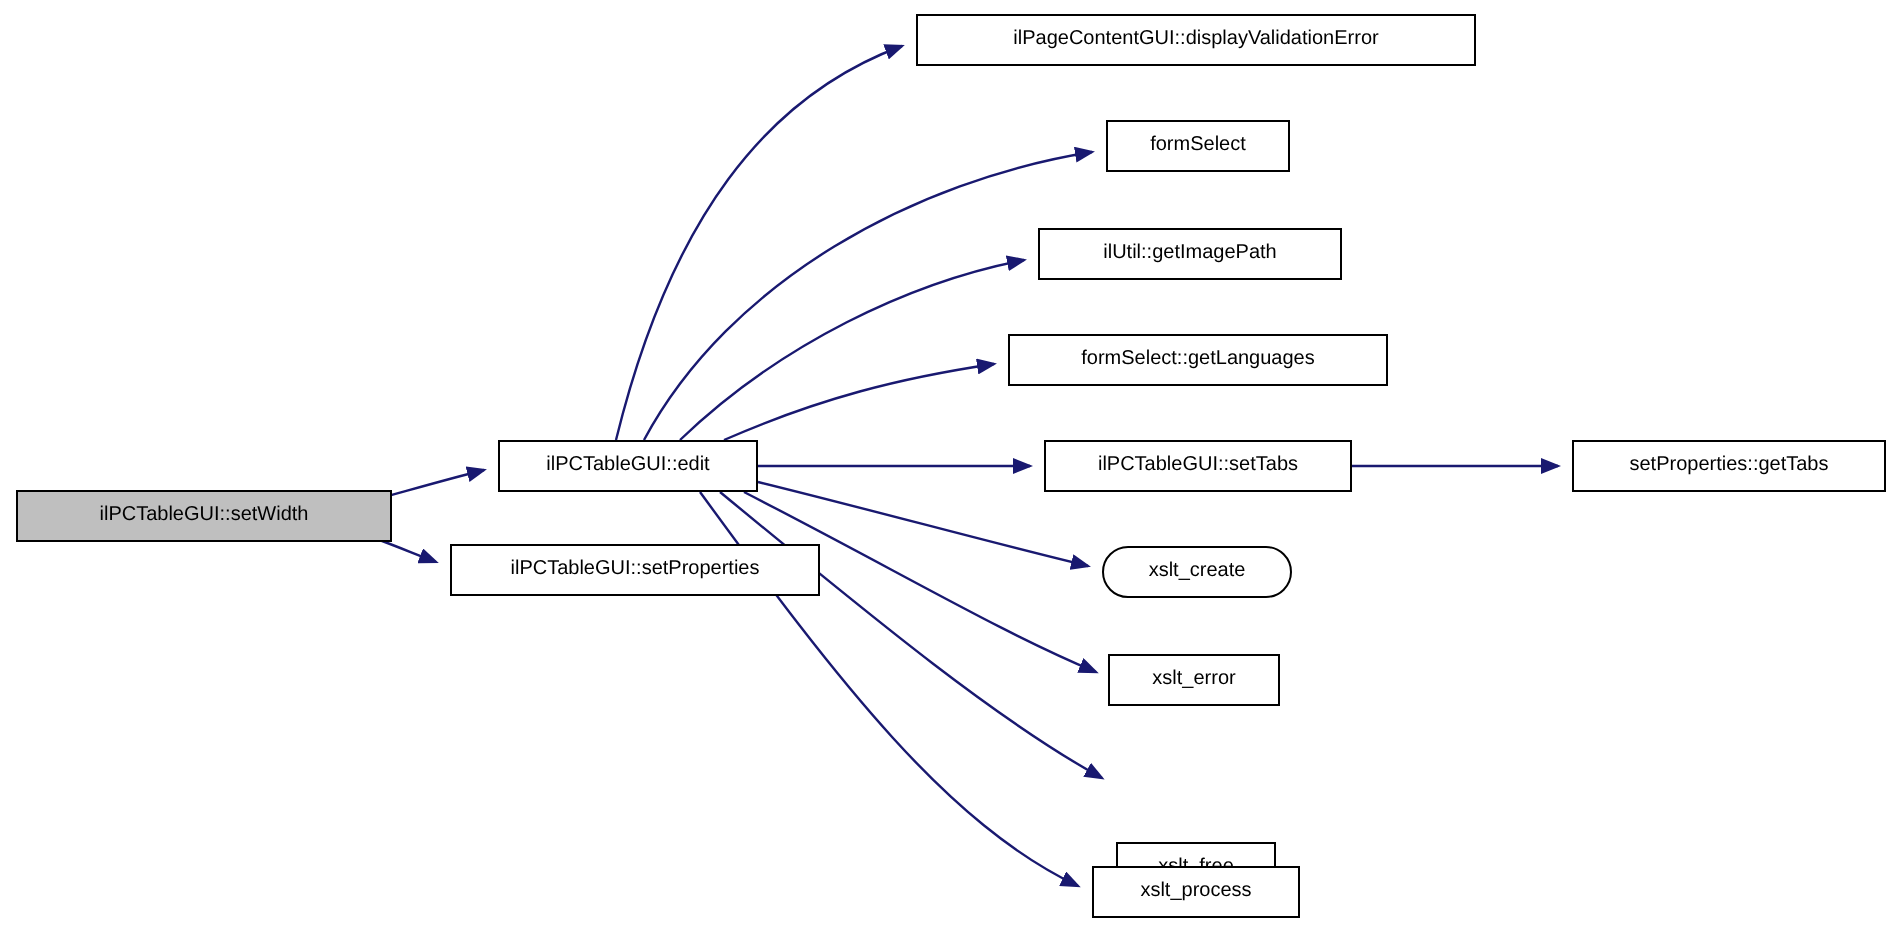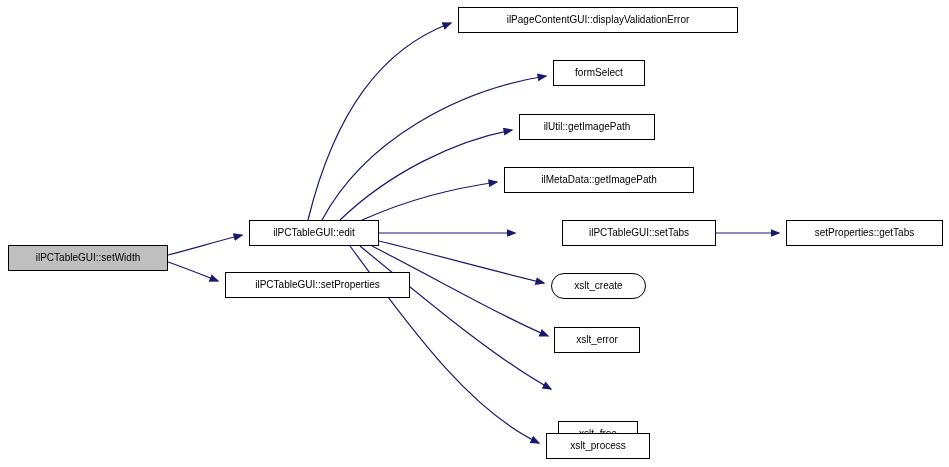--- a/index.html
+++ b/index.html
@@ -69,49 +69,49 @@
     <path class="edge" marker-end="url(#arrow)" d="M 362,220 C 410,199 450,189 497,182"></path>
     <path class="edge" marker-end="url(#arrow)" d="M 379,233 L 515,233"></path>
     <path class="edge" marker-end="url(#arrow)" d="M 379,241 C 440,256 494,271 544,283"></path>
     <path class="edge" marker-end="url(#arrow)" d="M 372,246 C 450,286 500,316 548,336"></path>
     <path class="edge" marker-end="url(#arrow)" d="M 360,246 C 440,312 500,361 551,389"></path>
     <path class="edge" marker-end="url(#arrow)" d="M 350,246 C 420,342 474,412 539,443"></path>
 
     <path class="edge" marker-end="url(#arrow)" d="M 676,233 L 779,233"></path>
   </svg>
 
-  <div class="node highlight" style="left:8px; top:245px; width:160px;text-align:right;">
+  <div class="node highlight" style="left:8px; top:245px; width:188px;text-align:right;">
     <span>ilPCTableGUI::setWidth</span>
   </div>
 
   <div class="node link" style="left:249px; top:220px; width:130px;">
     <span>ilPCTableGUI::edit</span>
   </div>
 
   <div class="node link" style="left:225px; top:272px; width:185px;">
     <span>ilPCTableGUI::setProperties</span>
   </div>
 
   <div class="node link" style="left:458px; top:7px; width:280px;">
     <span>ilPageContentGUI::displayValidationError</span>
   </div>
 
   <div class="node link" style="left:553px; top:60px; width:92px;">
     <span>formSelect</span>
   </div>
 
-  <div class="node link" style="left:519px; top:114px; width:136px;">
+  <div class="node link" style="left:519px; top:114px; width:152px;">
     <span>ilUtil::getImagePath</span>
   </div>
 
   <div class="node link" style="left:504px; top:167px; width:190px;">
-    <span>ilMetaData::getImagePath</span>
+    <span>formSelect::getLanguages</span>
   </div>
 
-  <div class="node link" style="left:522px; top:220px; width:154px;margin-left:40px;">
+  <div class="node link" style="left:522px; top:220px; width:154px;">
     <span>ilPCTableGUI::setTabs</span>
   </div>
 
   <div class="node link" style="left:551px; top:273px; width:95px;border-radius:13px;">
     <span>xslt_create</span>
   </div>
 
   <div class="node link" style="left:554px; top:327px; width:86px;">
     <span>xslt_error</span>
   </div>

